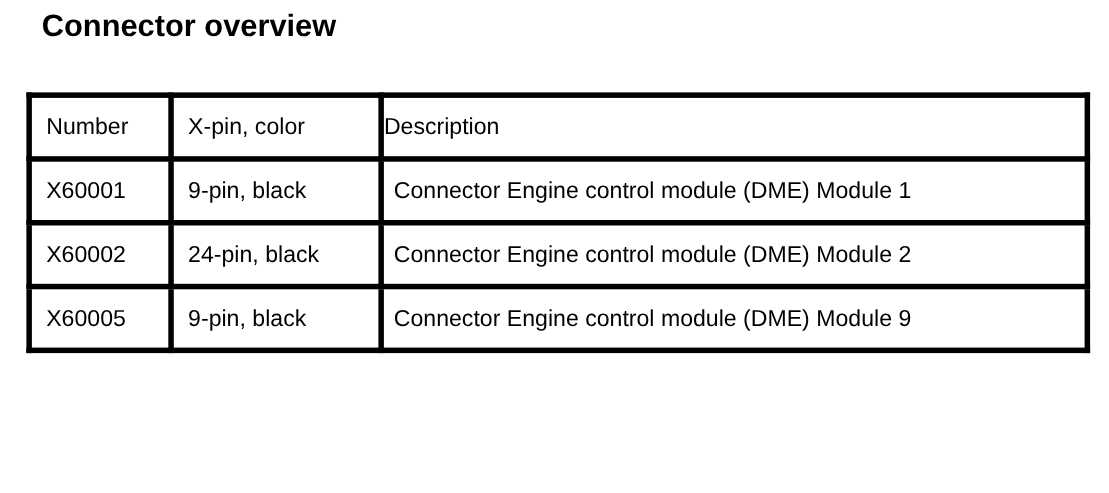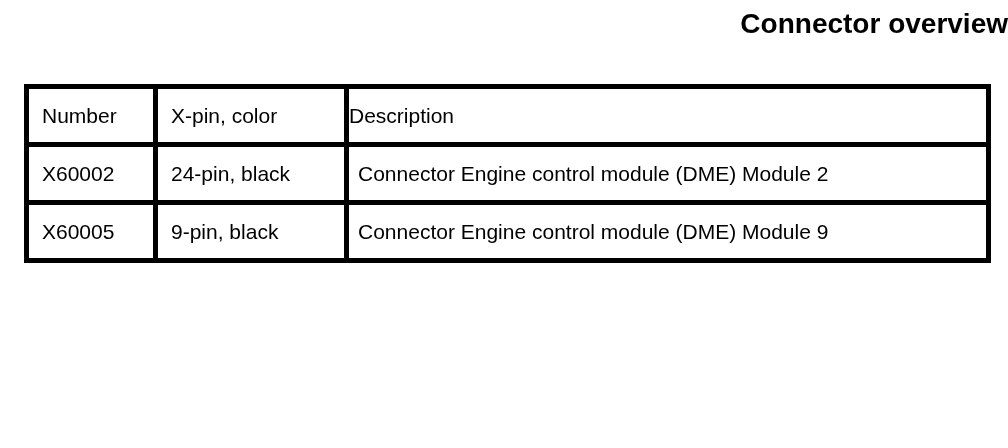--- a/index.html
+++ b/index.html
@@ -13,21 +13,20 @@
   body {
     font-family: "Liberation Sans", sans-serif;
     color: #000000;
   }
   .title {
     font-size: 28px;
     font-weight: bold;
     line-height: 32px;
     margin: 8px 0 0 38px;
     letter-spacing: 0px;
-    text-align: right;
   }
   table.connector-table {
     border-collapse: collapse;
     table-layout: fixed;
     width: 962px;
     margin: 44px 0 0 24px;
   }
   .connector-table th,
   .connector-table td {
     border: 5px solid #000000;
@@ -65,20 +64,25 @@
     </colgroup>
     <thead>
       <tr>
         <th class="col-number-h">Number</th>
         <th class="col-pin-h">X-pin, color</th>
         <th class="col-desc-h">Description</th>
       </tr>
     </thead>
     <tbody>
       <tr>
+        <td class="cell-number">X60001</td>
+        <td class="cell-pin">9-pin, black</td>
+        <td class="cell-desc">Connector Engine control module (DME) Module 1</td>
+      </tr>
+      <tr>
         <td class="cell-number">X60002</td>
         <td class="cell-pin">24-pin, black</td>
         <td class="cell-desc">Connector Engine control module (DME) Module 2</td>
       </tr>
       <tr>
         <td class="cell-number">X60005</td>
         <td class="cell-pin">9-pin, black</td>
         <td class="cell-desc">Connector Engine control module (DME) Module 9</td>
       </tr>
     </tbody>

